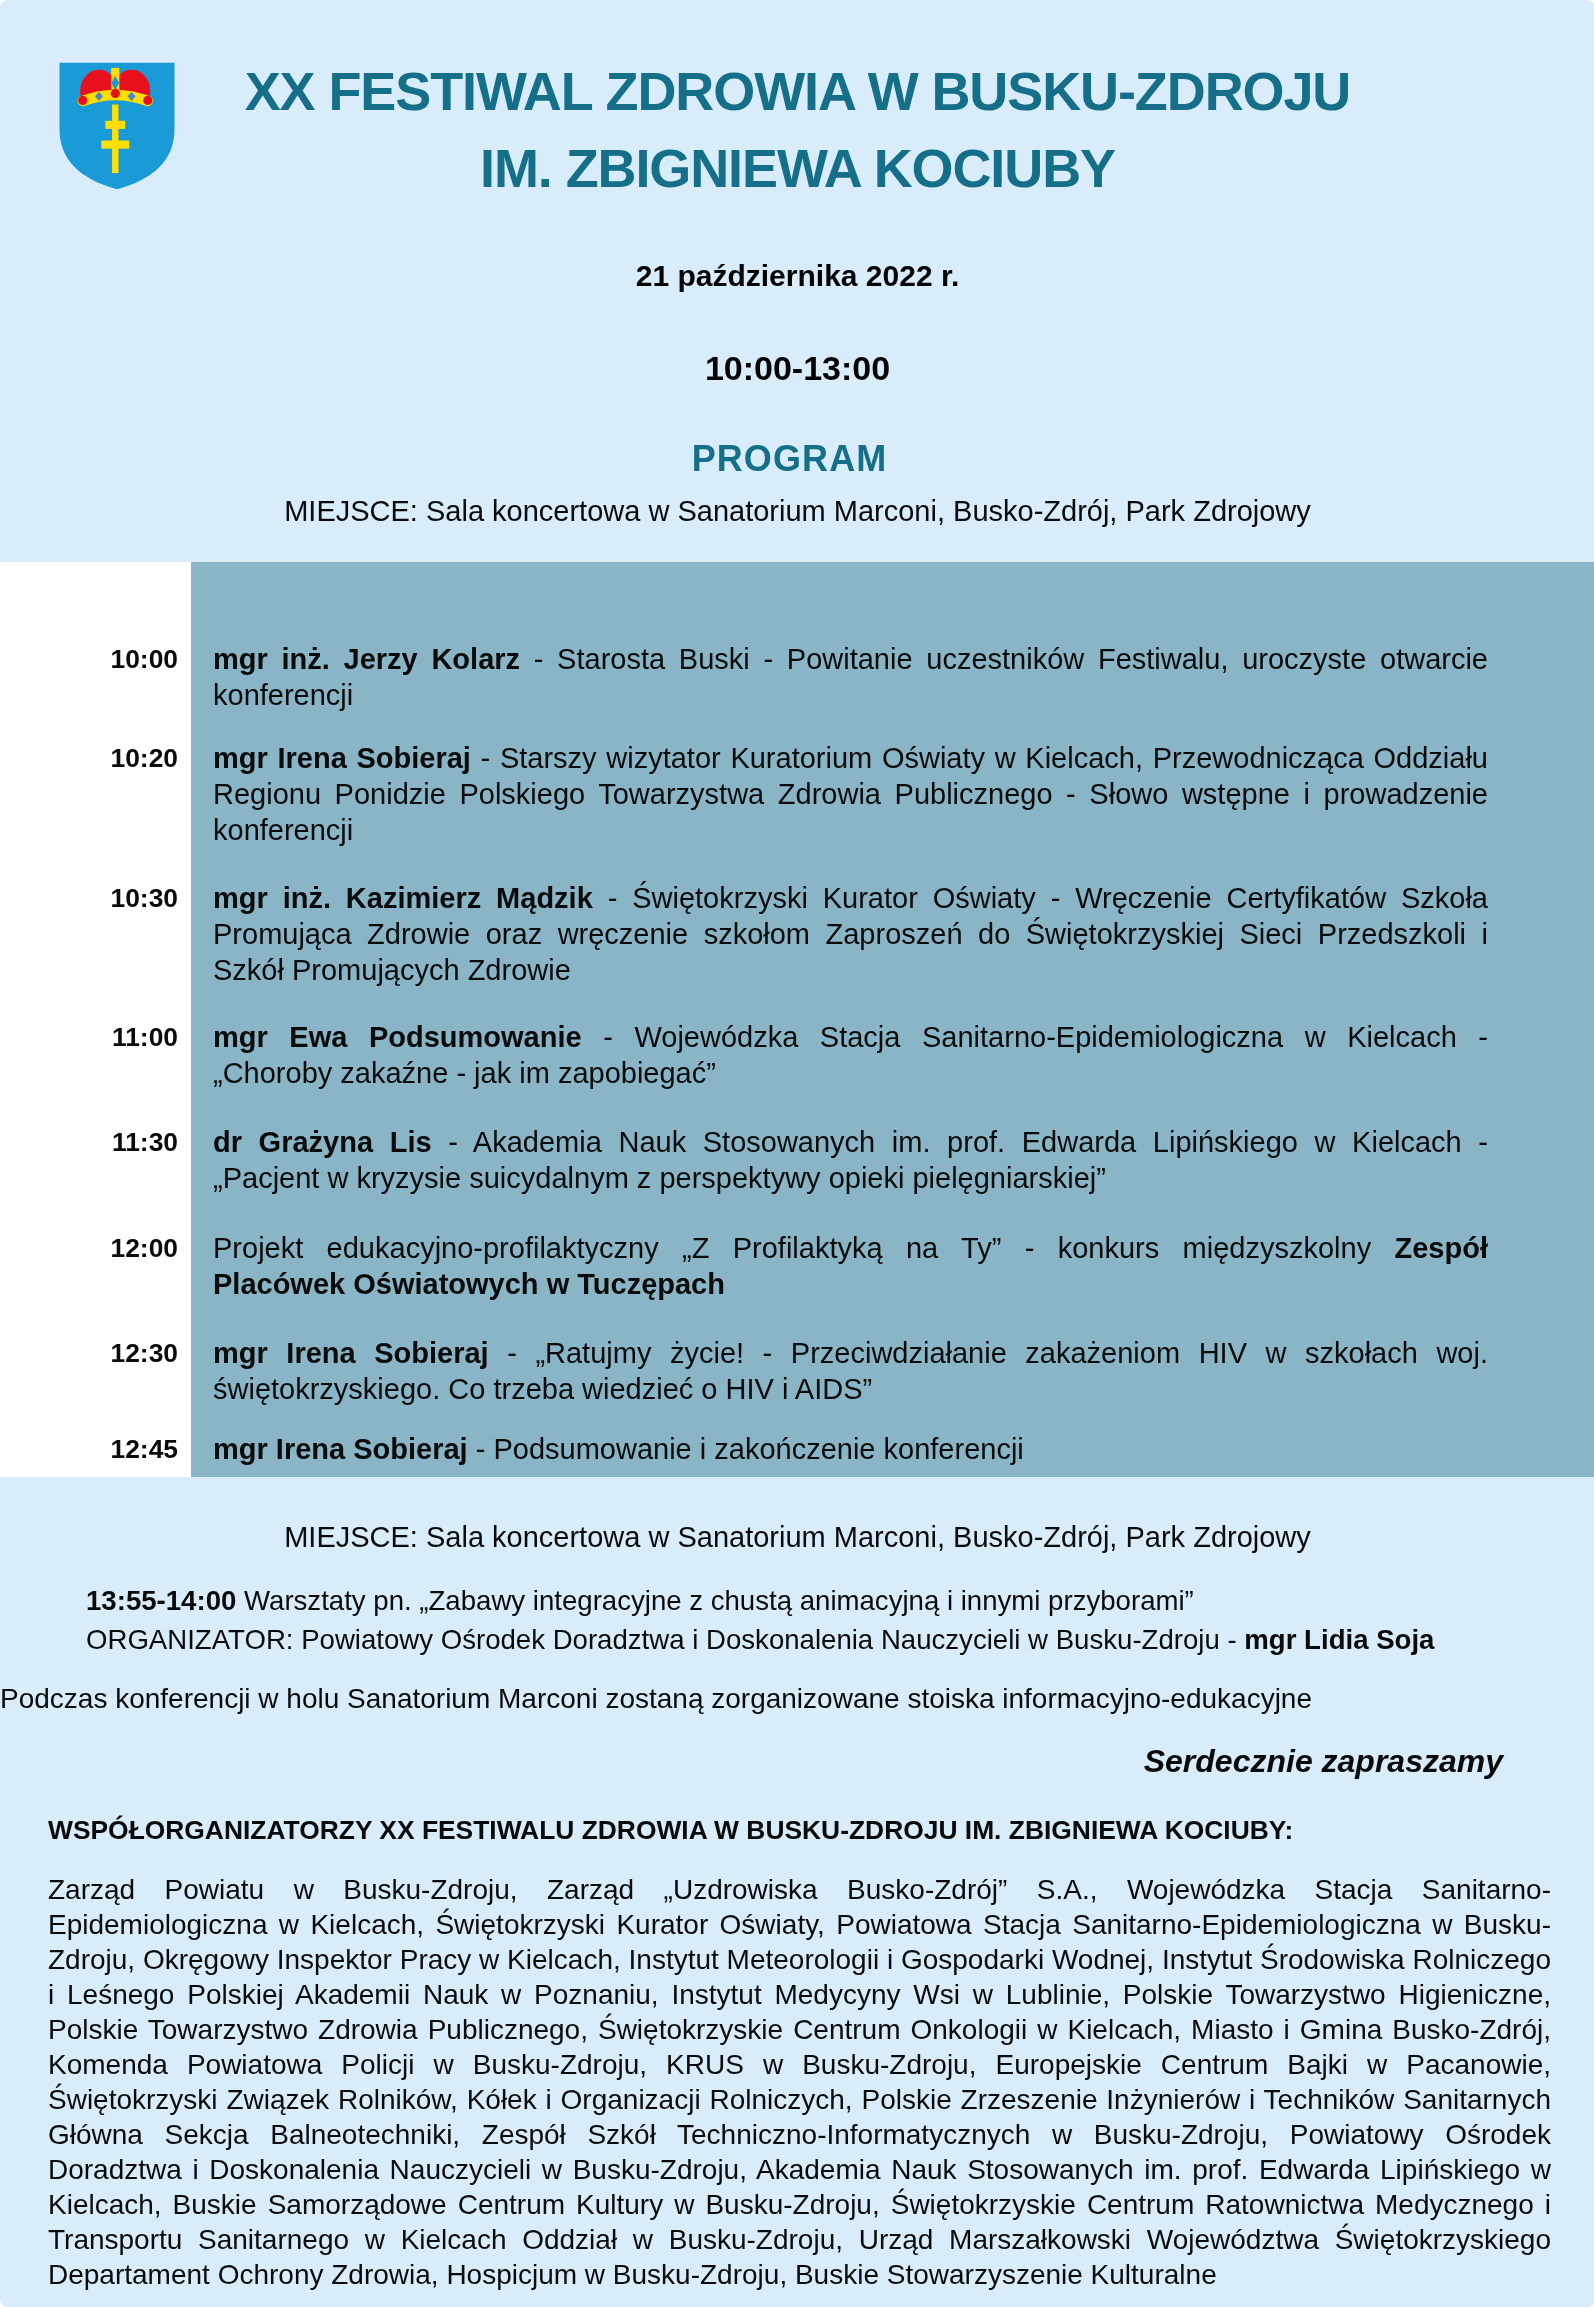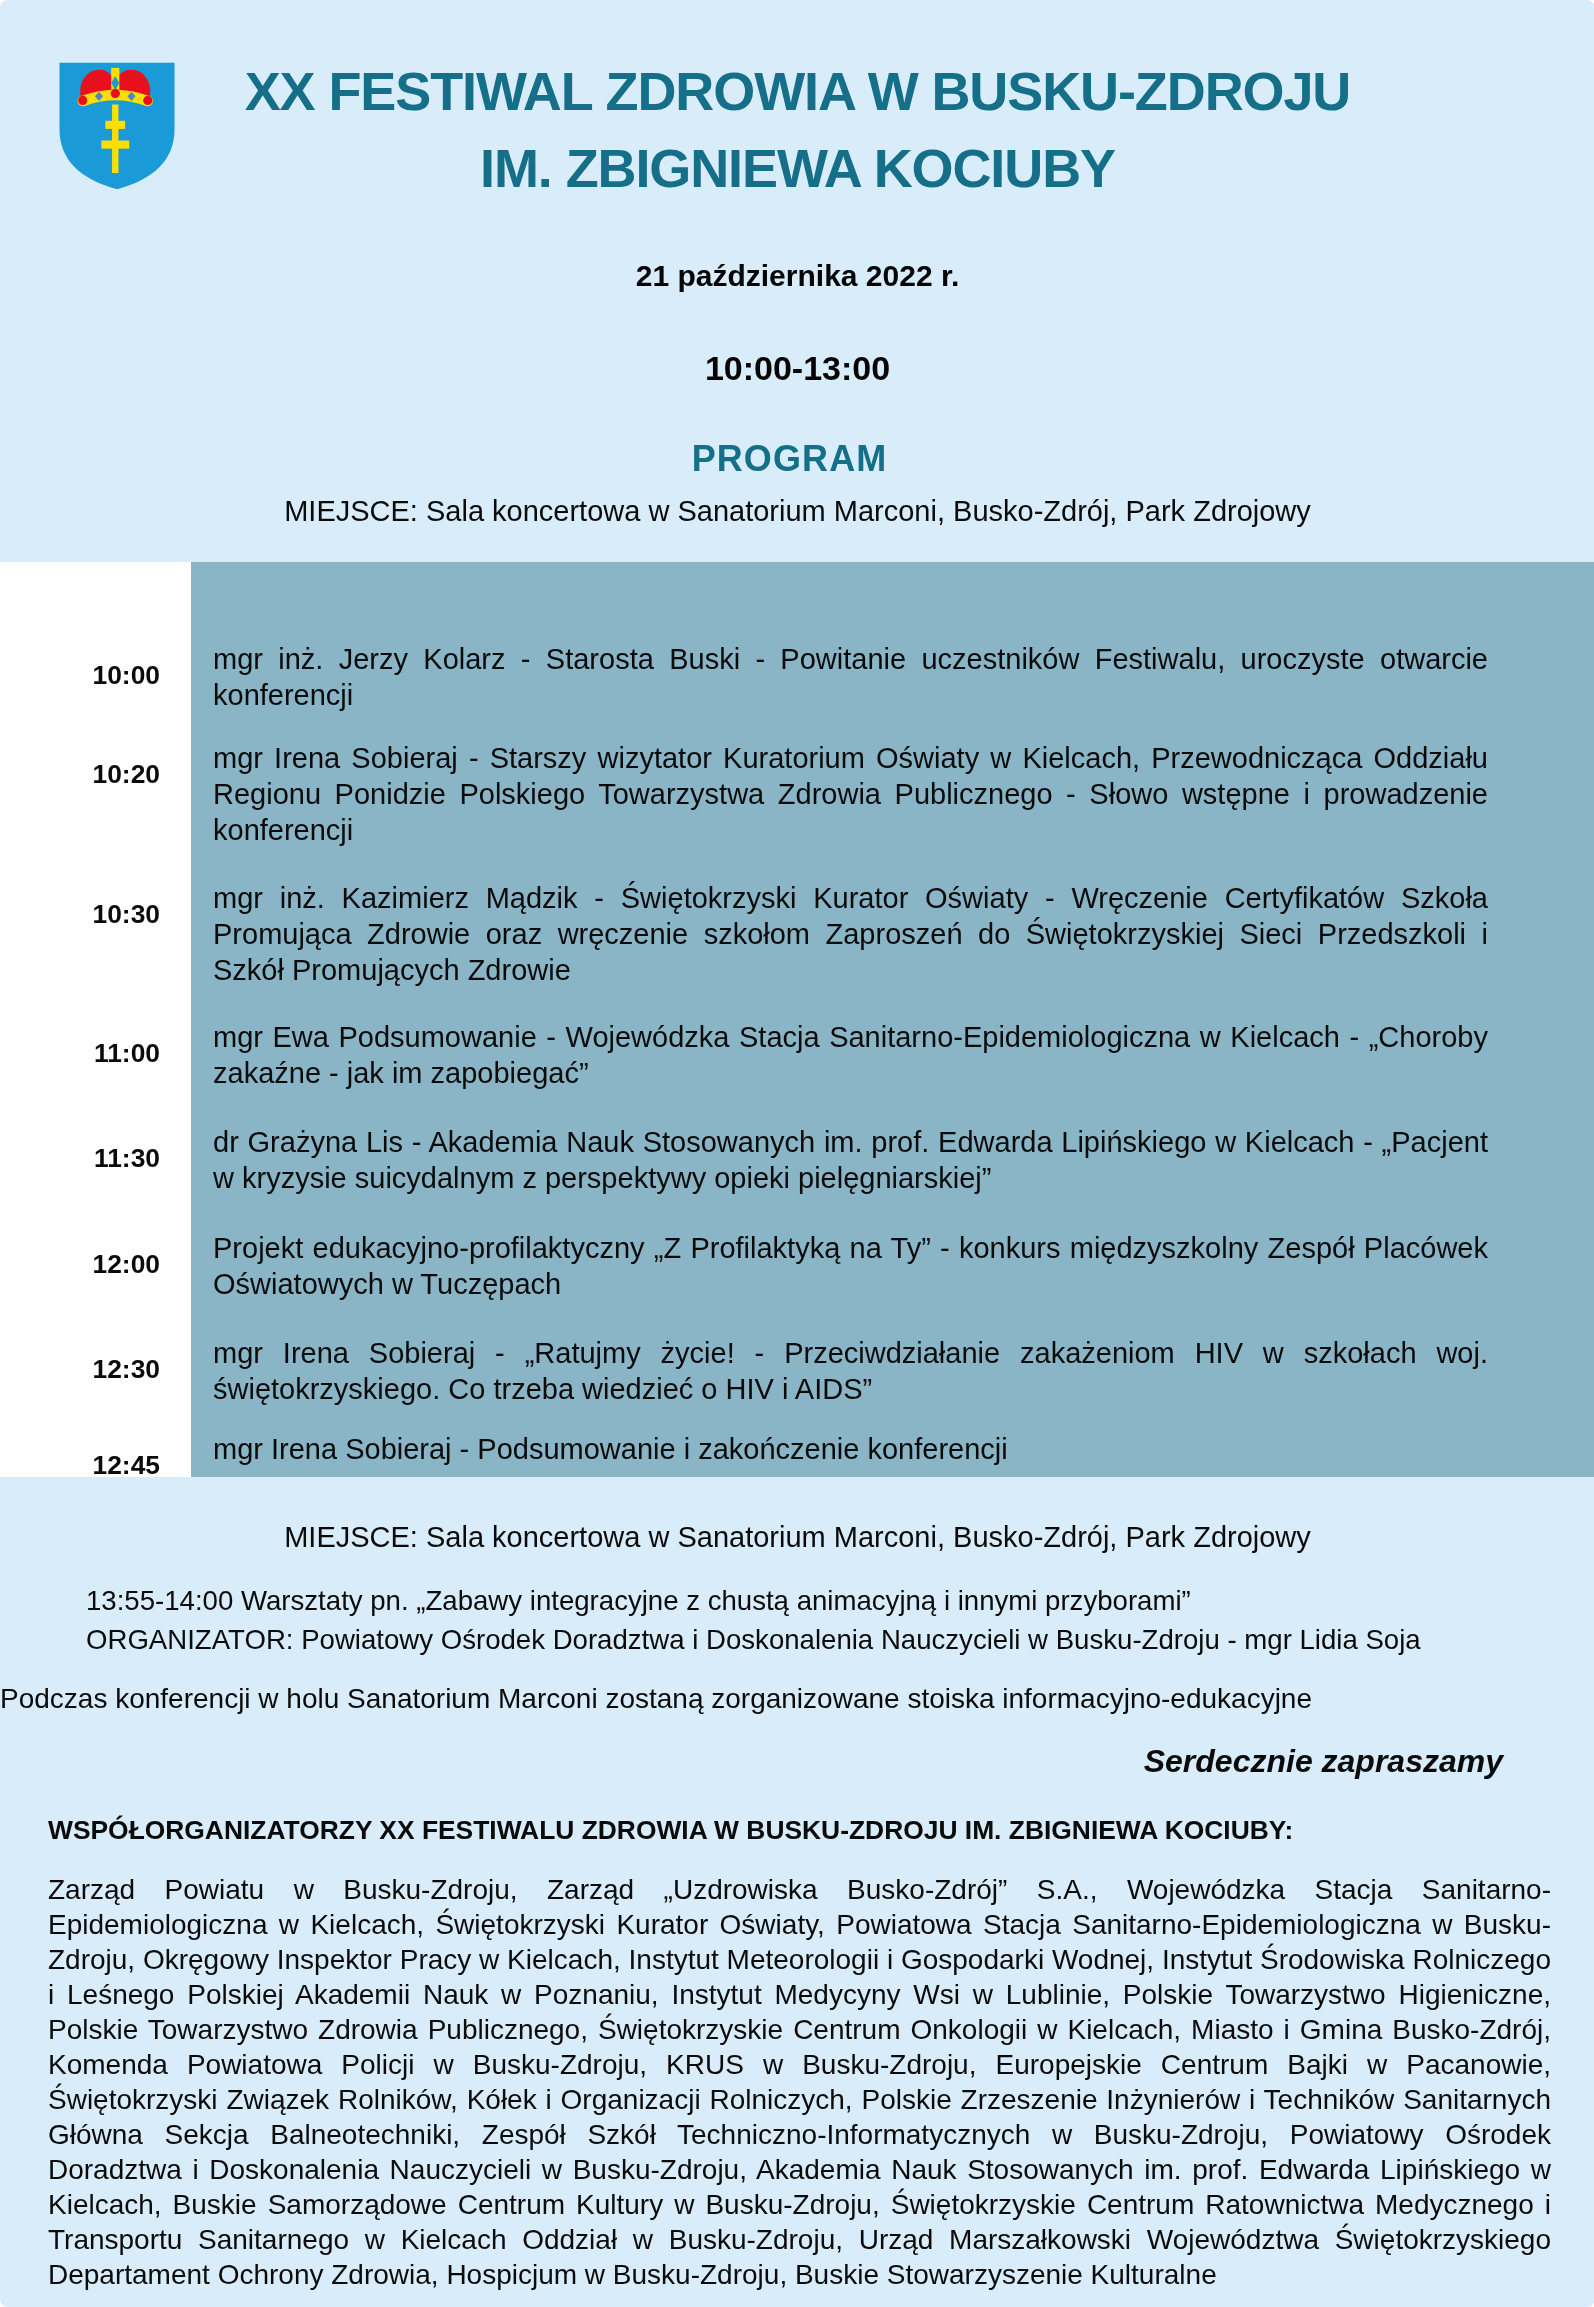--- a/index.html
+++ b/index.html
@@ -63,37 +63,37 @@
   }
   
   .schedule{
     position:absolute;
     left:0; top:562px;
     width:1595px; height:915px;
     background:linear-gradient(to right, #ffffff 191px, #89b5c7 191px);
   }
   .srow{position:absolute; left:0; right:0;}
   .stime{
-    position:absolute; left:0; top:16px;
+    position:absolute; left:0; top:0;
     width:191px;
     box-sizing:border-box;
-    padding-right:31px;
+    padding-right:13px;
     text-align:right;
     font-weight:bold;
     font-size:26.4px;
     line-height:36px;
   }
   .sdesc{
     margin-left:213px;
     margin-right:107px;
     font-size:29px;
     line-height:36px;
     text-align:justify;
   }
-  .b{font-weight:normal;}
+  .b{font-weight:bold;}
   
   .venue-bottom{
     position:absolute;
     left:0; right:0; top:1521px;
     text-align:center;
     font-size:29px;
   }
   .workshop-line{
     position:absolute;
     left:86px; right:98px; top:1583px;

